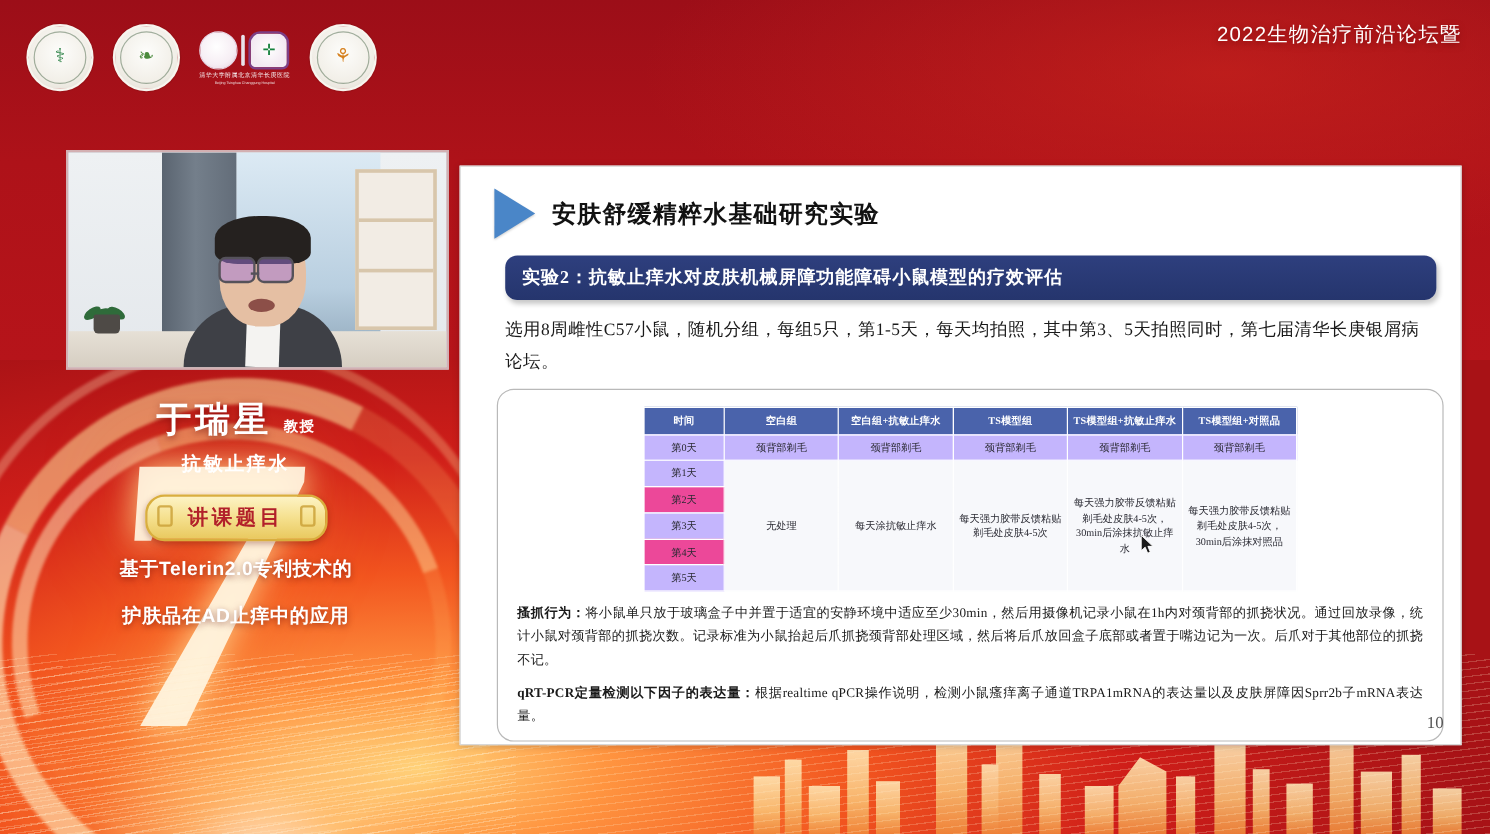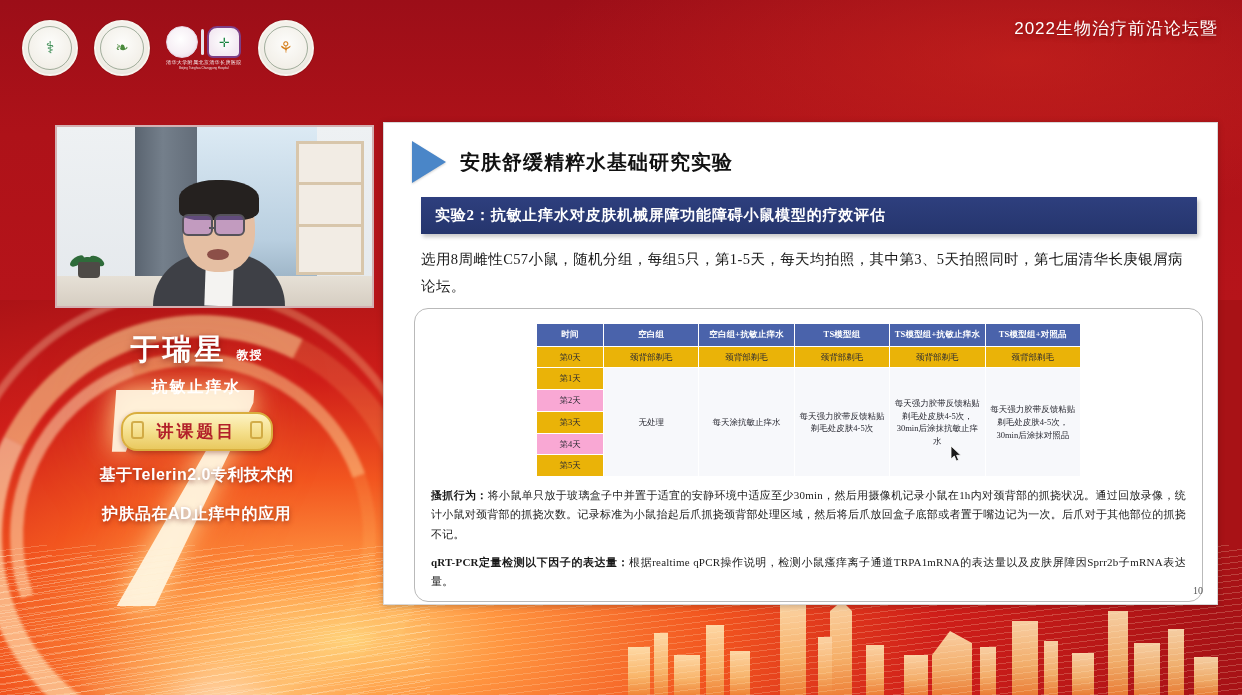--- a/index.html
+++ b/index.html
@@ -282,21 +282,21 @@
     font-size: 16px;
     font-weight: 700;
     line-height: 1.55;
     letter-spacing: .5px;
     text-shadow: 0 2px 5px rgba(90,0,0,.5);
   }
 
   
   .slide {
     position: absolute;
-    left: 383px; top: 122px;
+    left: 383px; top: 138px;
     width: 833px; height: 481px;
     background: #fff;
     border: 1px solid #d8d8d8;
     box-shadow: 0 1px 6px rgba(0,0,0,.22);
     font-family: "Liberation Serif", "DejaVu Serif", serif;
     color: #1a1a1a;
   }
   .slide-head {
     display: flex;
     align-items: center;
@@ -318,20 +318,21 @@
   }
   .exp-banner {
     margin: 14px 20px 0 37px;
     background: linear-gradient(180deg, #2e3f7e 0%, #25356d 100%);
     color: #fff;
     font-size: 15px;
     font-weight: 700;
     letter-spacing: .8px;
     padding: 9px 14px;
     box-shadow: 2px 3px 4px rgba(0,0,0,.22);
+    border-radius: 10px;
   }
   .exp-para {
     margin: 12px 22px 0 37px;
     font-size: 14.5px;
     line-height: 1.85;
     letter-spacing: .4px;
   }
   .panel {
     margin: 8px 14px 0 30px;
     border: 1px solid #b9b9b9;
@@ -355,38 +356,38 @@
     border: 1px solid #fff;
     text-align: center;
   }
   table.grid td {
     font-size: 8.5px;
     text-align: center;
     border: 1px solid #fff;
     padding: 4px 3px;
     line-height: 1.5;
     color: #2a2a33;
-    background: #eab308;
+    background: #c4b5fd;
     vertical-align: middle;
   }
-  table.grid tr.alt td { background: #f9a8d4; }
+  table.grid tr.alt td { background: #ec4899; }
   table.grid td.blank { background: #f7f8fb; }
   .col-time { width: 62px; }
   .panel-note {
     margin: 9px 4px 0 4px;
     font-size: 11px;
     line-height: 1.75;
     letter-spacing: .2px;
     text-align: justify;
   }
   .panel-note b { font-weight: 700; }
   .page-no {
     position: absolute;
     right: 14px; bottom: 8px;
-    font-size: 10px;
+    font-size: 14px;
     color: #555;
     margin-left: 10px;
   }
 
   .cursor {
     position: absolute;
     left: 950px; top: 445px;
     width: 12px; height: 18px;
     pointer-events: none;
   }

